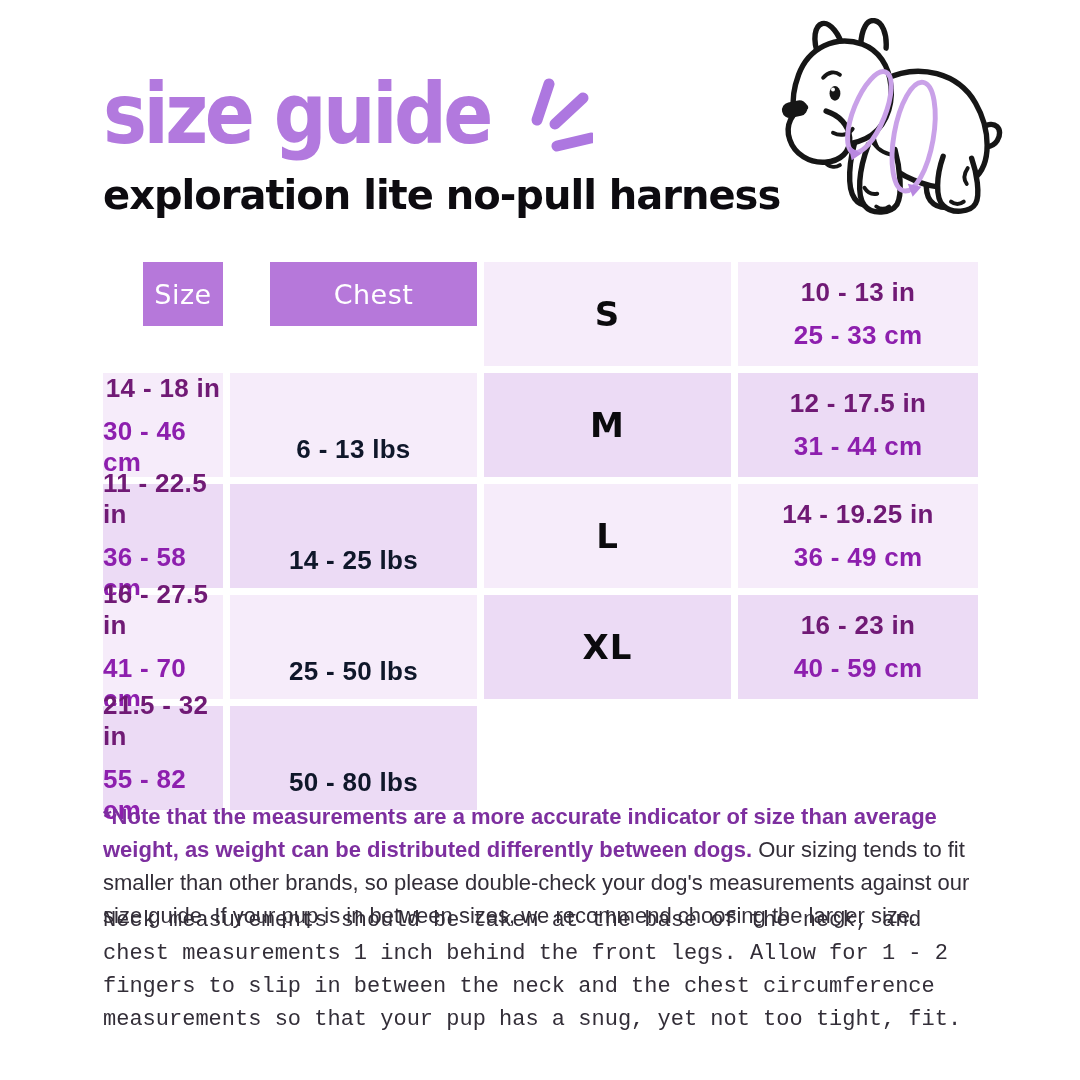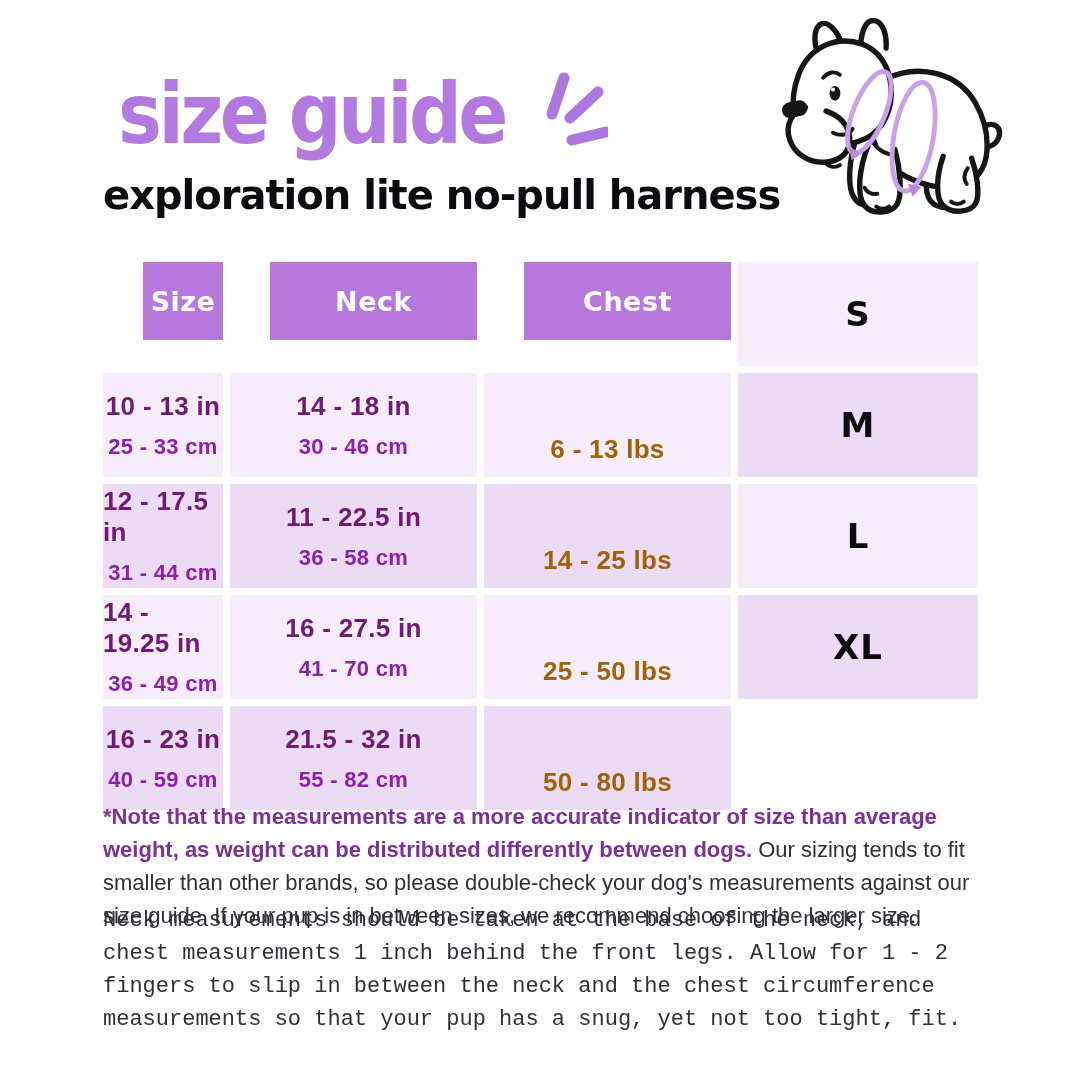--- a/index.html
+++ b/index.html
@@ -2,59 +2,59 @@
 <html><head>
 <meta charset="utf-8">
 <style>
   html,body{margin:0;padding:0;background:#ffffff;}
   .canvas{
     position:relative;width:1080px;height:1080px;background:#ffffff;overflow:hidden;
     font-family:"Liberation Sans", sans-serif;
   }
   
   .header-area{position:absolute;left:103px;top:70px;width:700px;}
-  .title-row{display:flex;align-items:center;margin-left:15px;}
+  .title-row{display:flex;align-items:flex-end;}
   .page-title{
     margin:0;font-family:"DejaVu Sans", sans-serif;font-weight:800;
     font-size:84px;line-height:1.05;letter-spacing:-4px;color:#b279de;
     transform:scaleX(.88);transform-origin:left top;white-space:nowrap;
   }
   .sparkle{margin-left:-28px;margin-top:-14px;flex:0 0 auto;}
   .page-subtitle{
     margin:14px 0 0 0;font-family:"DejaVu Sans", sans-serif;font-weight:800;
     font-size:40px;line-height:1.15;letter-spacing:-1px;color:#0d0b10;white-space:nowrap;
   }
   .dog-wrap{position:absolute;left:774px;top:18px;width:236px;height:198px;}
   
   .size-table{
     position:absolute;left:103px;top:262px;
     display:grid;grid-template-columns:120px 247px 247px 240px;
     column-gap:7px;row-gap:7px;
   }
   .th{
-    height:78px;background:#b678da;color:#ffffff;
+    height:64px;background:#b678da;color:#ffffff;
     display:flex;align-items:center;justify-content:center;
-    font-family:"DejaVu Sans", sans-serif;font-weight:700;font-size:27px;letter-spacing:.5px;margin-left:40px;
+    font-family:"DejaVu Sans", sans-serif;font-weight:400;font-size:27px;letter-spacing:.5px;margin-left:40px;
   }
   .td{
     height:104px;display:flex;flex-direction:column;align-items:center;justify-content:center;
   }
   .row-light{background:#f6ecfa;}
   .row-shaded{background:#ecdbf5;}
   .size-letter{
     font-family:"DejaVu Sans", sans-serif;font-weight:900;font-size:34px;color:#0b0a0d;letter-spacing:1px;
   }
   .measure-in{
     font-family:"Liberation Sans", sans-serif;font-weight:600;font-size:26px;color:#701a75;letter-spacing:.3px;
   }
   .measure-cm{
-    margin-top:12px;font-family:"Liberation Sans", sans-serif;font-weight:700;font-size:22px;color:#8d1fae;letter-spacing:.3px;
+    margin-top:12px;font-family:"Liberation Sans", sans-serif;font-weight:700;font-size:26px;color:#8d1fae;letter-spacing:.3px;
   }
   .weight-val{
-    font-family:"Liberation Sans", sans-serif;font-weight:600;font-size:26px;color:#a16207;letter-spacing:.3px;margin-top:48px;
+    font-family:"Liberation Sans", sans-serif;font-weight:600;font-size:26px;color:#0f172a;letter-spacing:.3px;margin-top:48px;
   }
   
   .note{
     position:absolute;left:103px;width:874px;margin:0;
     font-family:"Liberation Sans", sans-serif;font-size:22px;line-height:33px;color:#332e38;font-weight:500;
   }
   .note-1{top:800px;}
   .note-2{top:904px;font-family:Liberation Mono, monospace;}
   .note-highlight{color:#7d2f9f;font-weight:600;}
 </style>
@@ -117,21 +117,20 @@
         <ellipse cx="142" cy="120" rx="20" ry="56" transform="rotate(10 142 120)"></ellipse>
       </g>
       <polygon points="76,130 89,137 79,144" fill="#b887e0"></polygon>
       <polygon points="136,168 150,171 141,181" fill="#b887e0"></polygon>
     </svg>
   </div>
 
   <div class="size-table">
 
     <div class="th">Size</div>
-    <div class="th">Neck</div>
     <div class="th">Chest</div>
 
     <div class="td row-light">
       <span class="size-letter">S</span>
     </div>
     <div class="td row-light">
       <span class="measure-in">10 - 13 in</span>
       <span class="measure-cm">25 - 33 cm</span>
     </div>
     <div class="td row-light">

